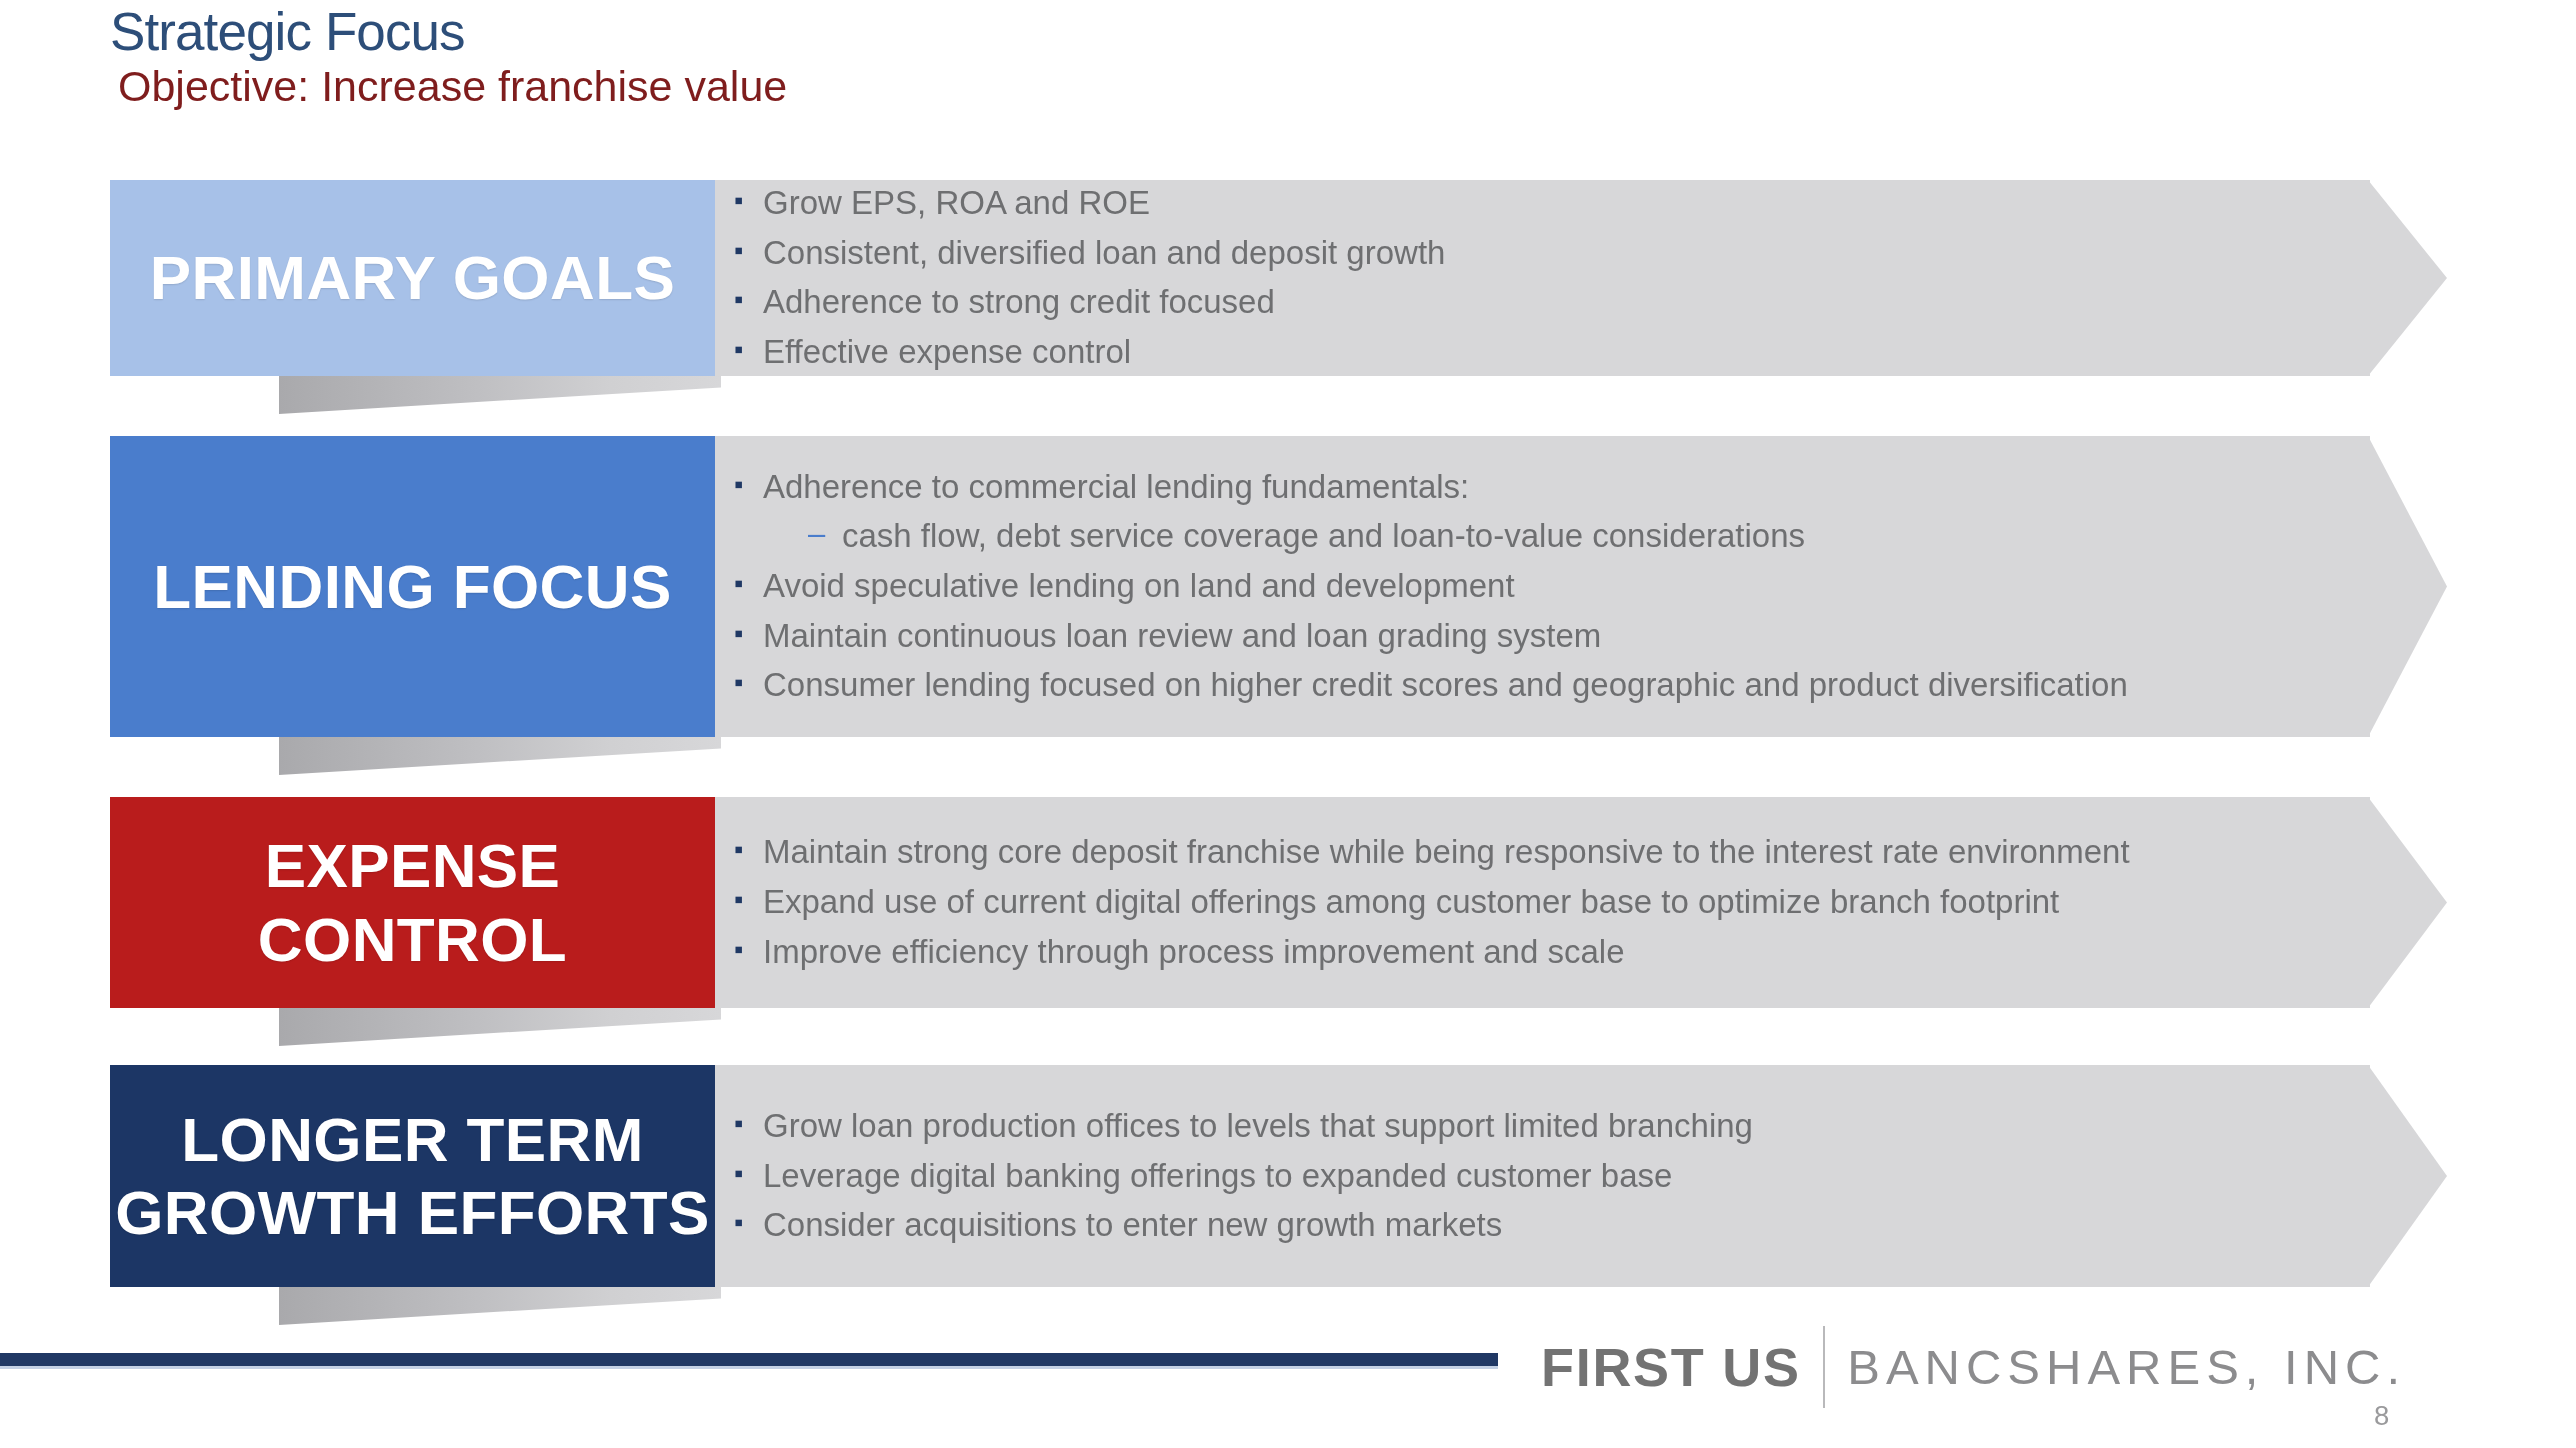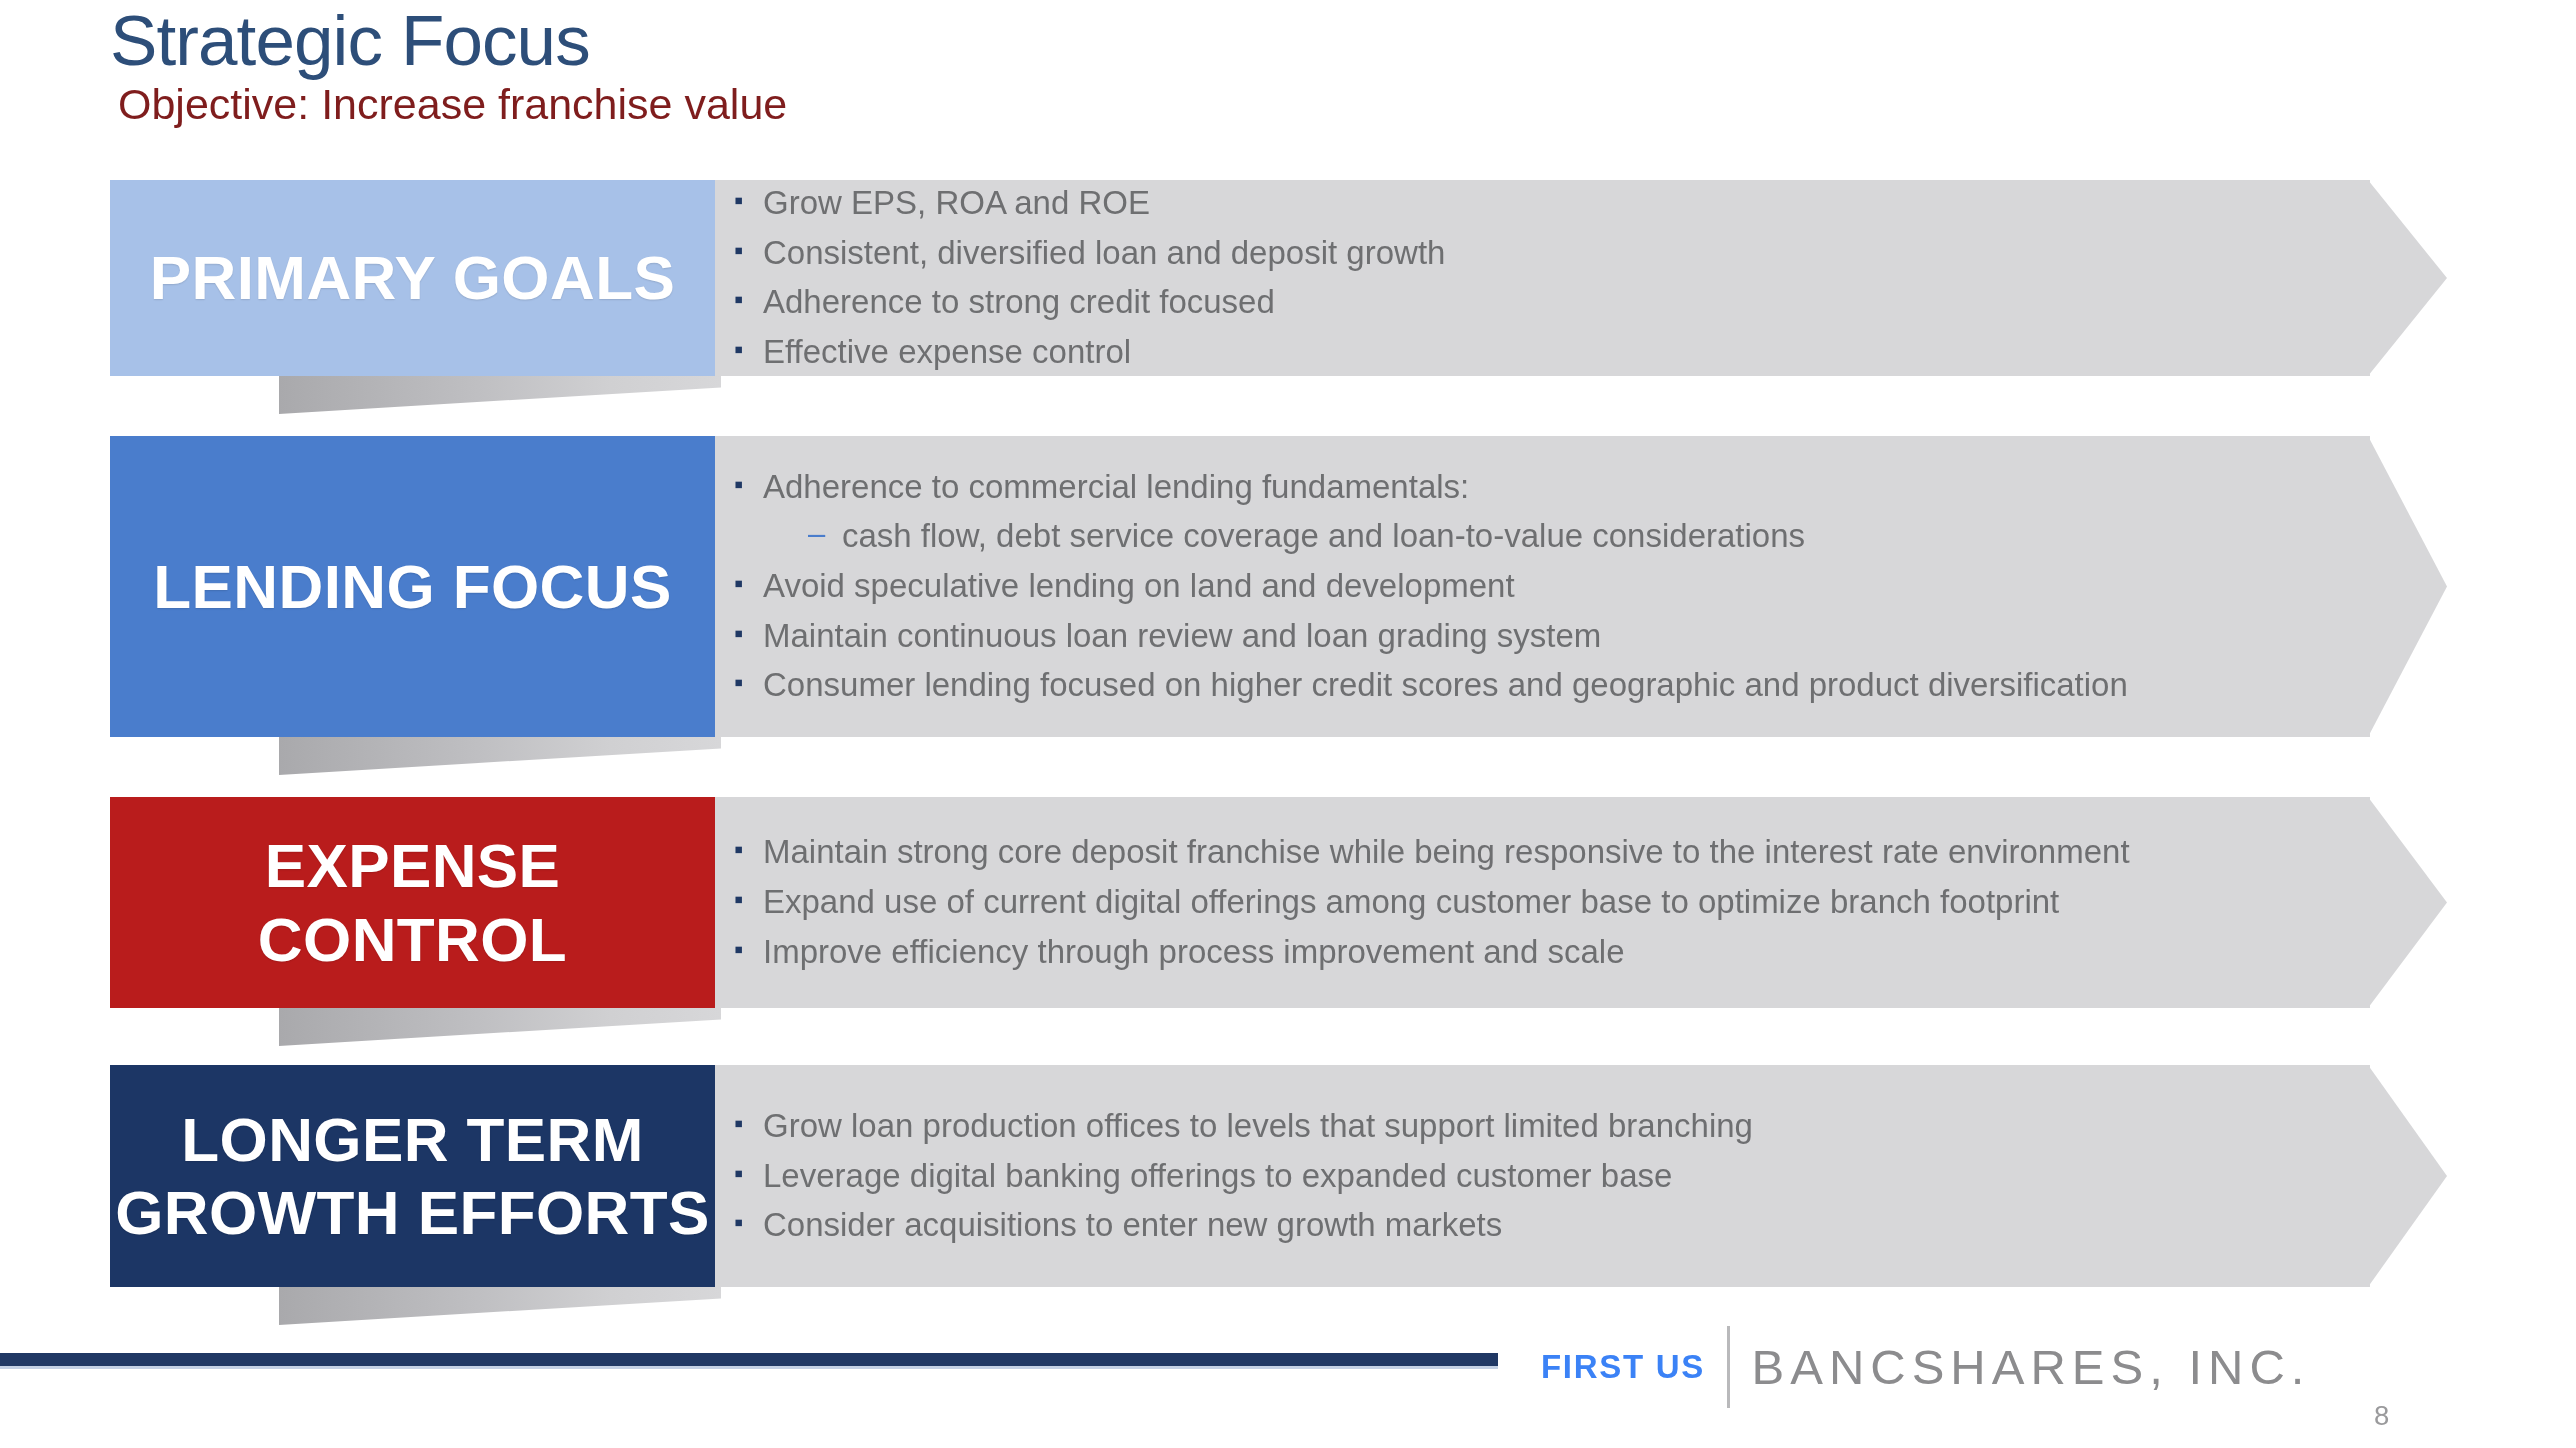--- a/index.html
+++ b/index.html
@@ -6,21 +6,21 @@
   body{
     width:2576px;height:1449px;
     background:#ffffff;
     font-family:"Liberation Sans", sans-serif;
     overflow:hidden;position:relative;
   }
 
   
   .title-block{position:absolute;left:110px;top:5.2px;}
   .slide-title{
-    font-size:71px;line-height:1.0;color:#2D4E79;font-weight:400;
+    font-size:53px;line-height:1.0;color:#2D4E79;font-weight:400;
     letter-spacing:-0.9px;white-space:nowrap;
   }
   .slide-subtitle{
     font-size:43px;line-height:1.15;color:#7f1d1d;
     font-weight:400;white-space:nowrap;margin-top:3.4px;margin-left:8px;
   }
 
   
   .row{position:absolute;left:0;}
   .banner{
@@ -82,21 +82,21 @@
   }
   .footer-bar-hl{
     position:absolute;left:0;top:1366px;width:1498px;height:3.4px;
     background:#C3D0E4;
   }
   .logo{
     position:absolute;left:1541px;top:1326px;
     display:flex;align-items:center;
   }
   .logo-first{
-    font-size:33px;font-weight:700;color:#3b82f6;letter-spacing:1.7px;
+    font-size:54px;font-weight:700;color:#737373;letter-spacing:1.7px;
     white-space:nowrap;
   }
   .logo-divider{
     width:2.6px;height:82px;background:#B9B9BB;margin:0 22px;
   }
   .logo-banc{
     font-size:49px;font-weight:400;color:#8C8C8E;letter-spacing:6px;
     white-space:nowrap;
   }
   .page-number{

